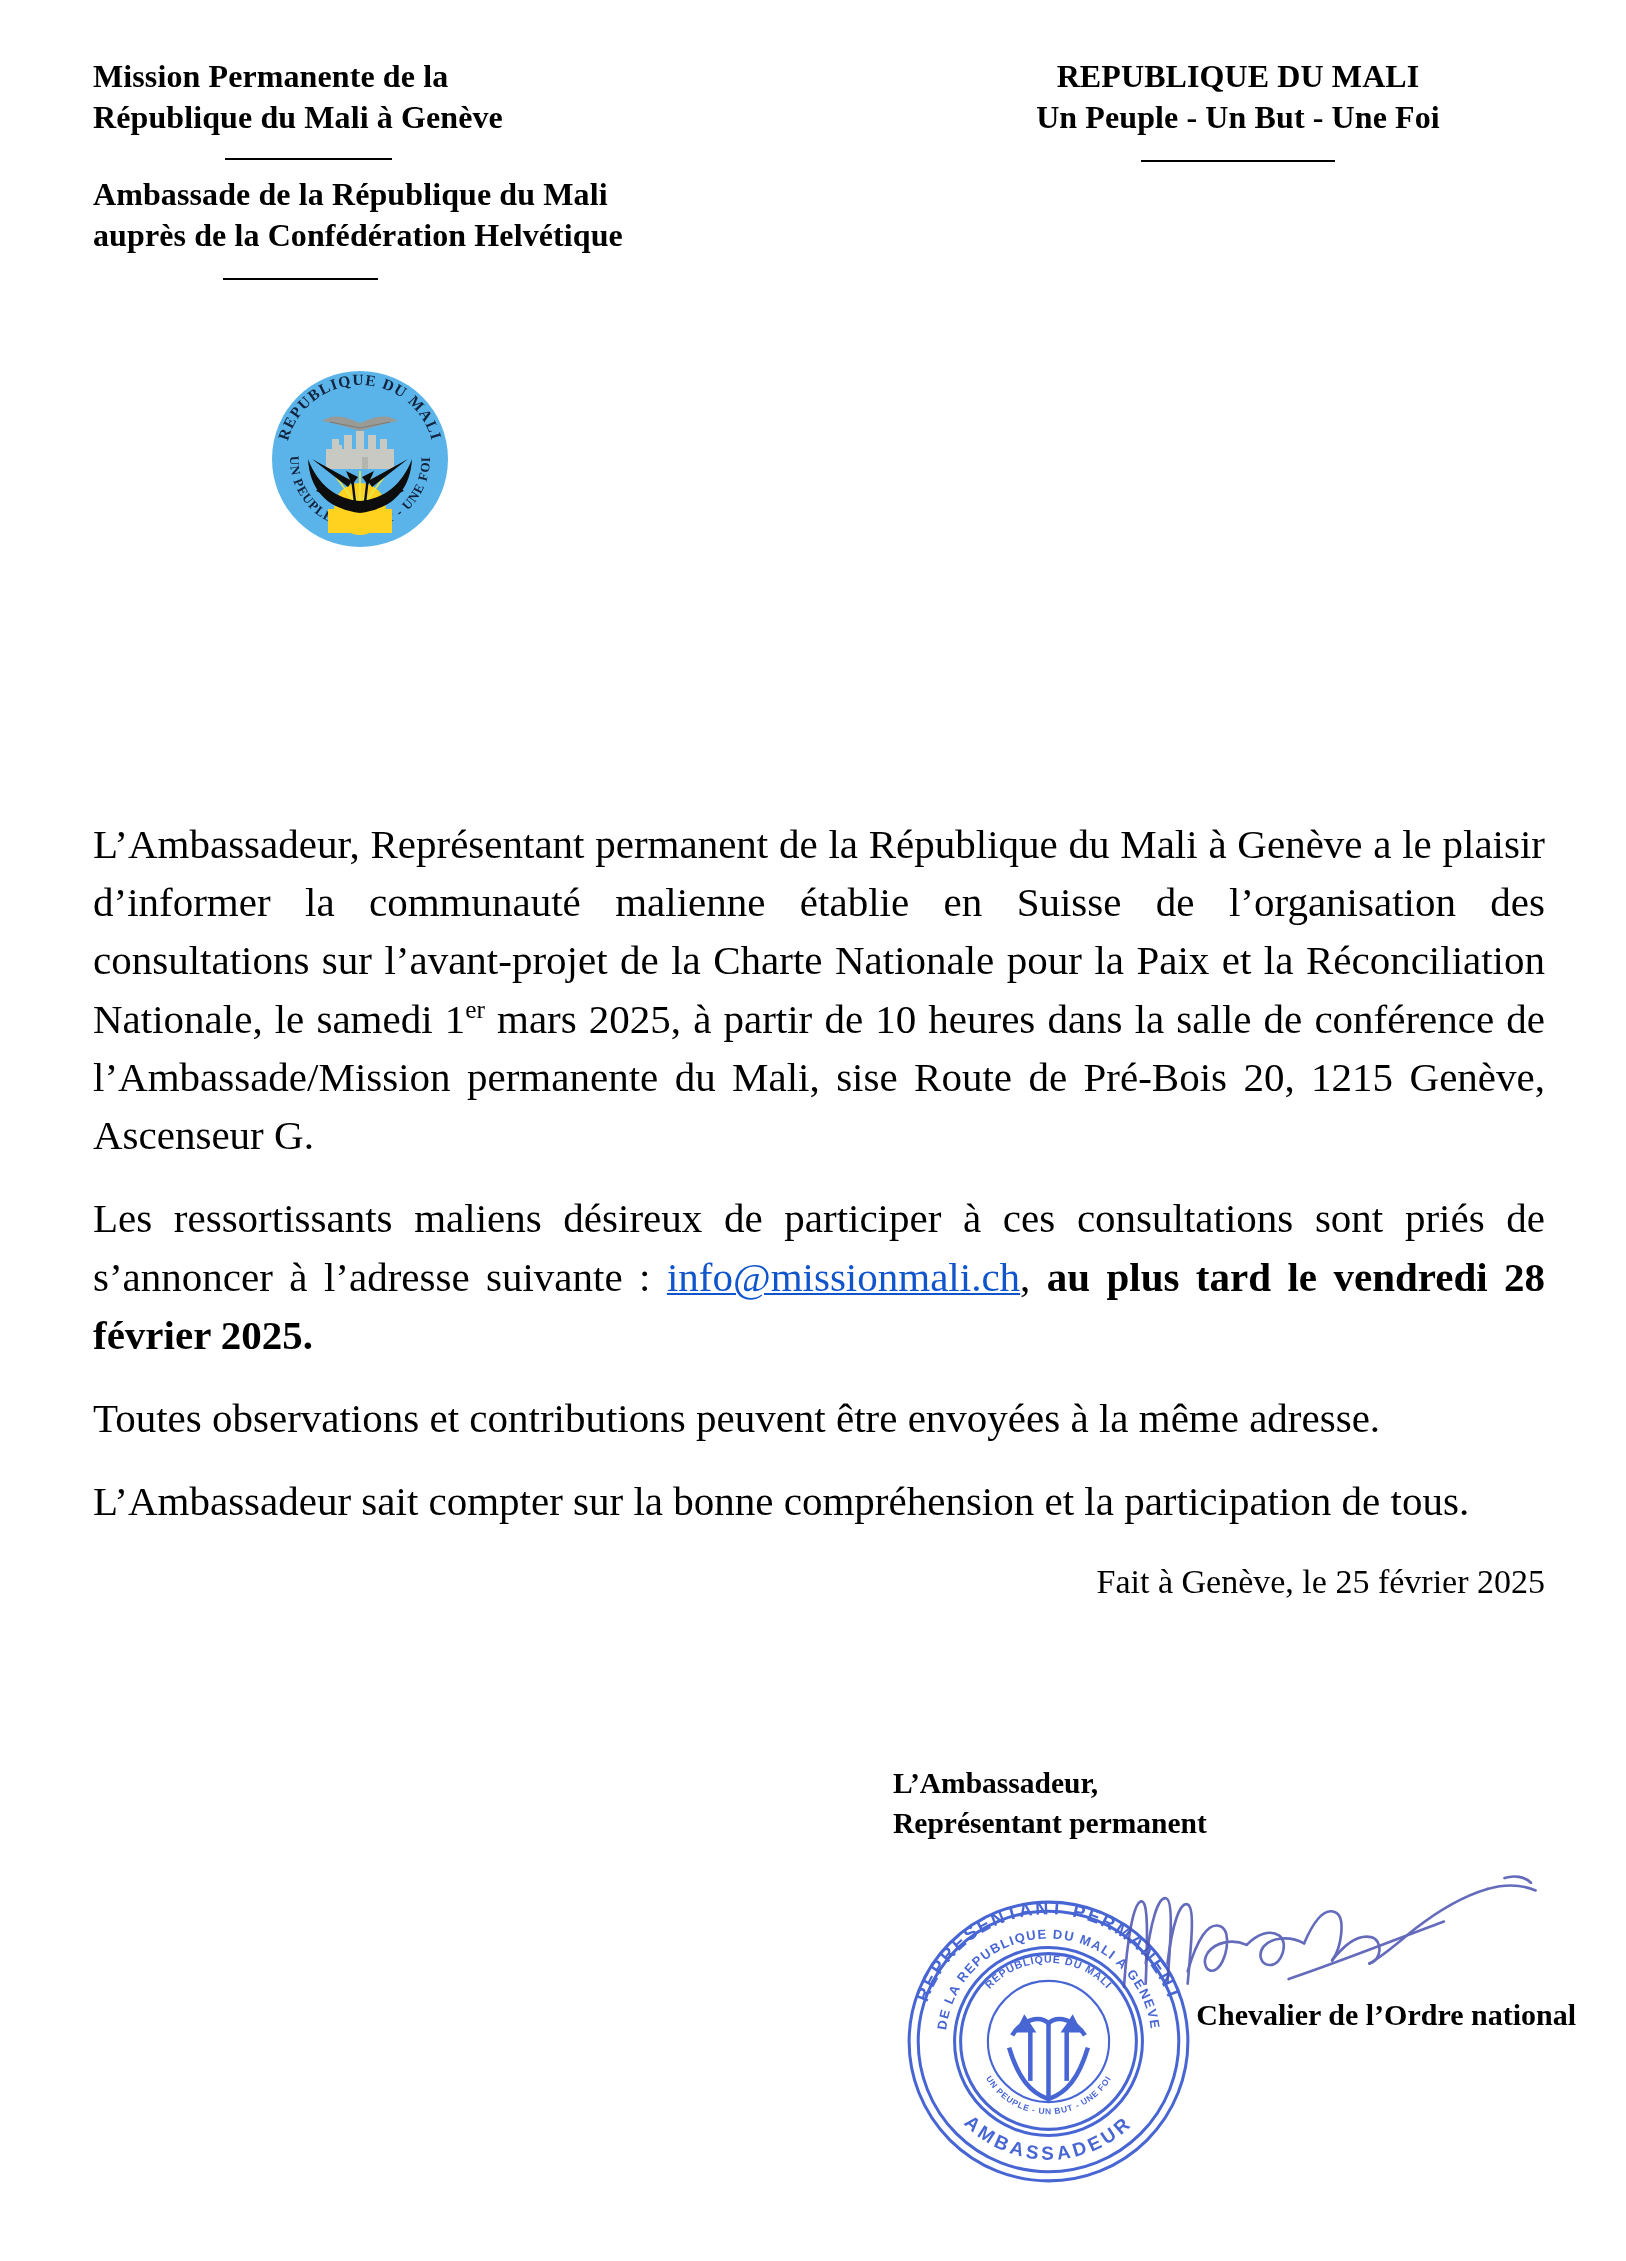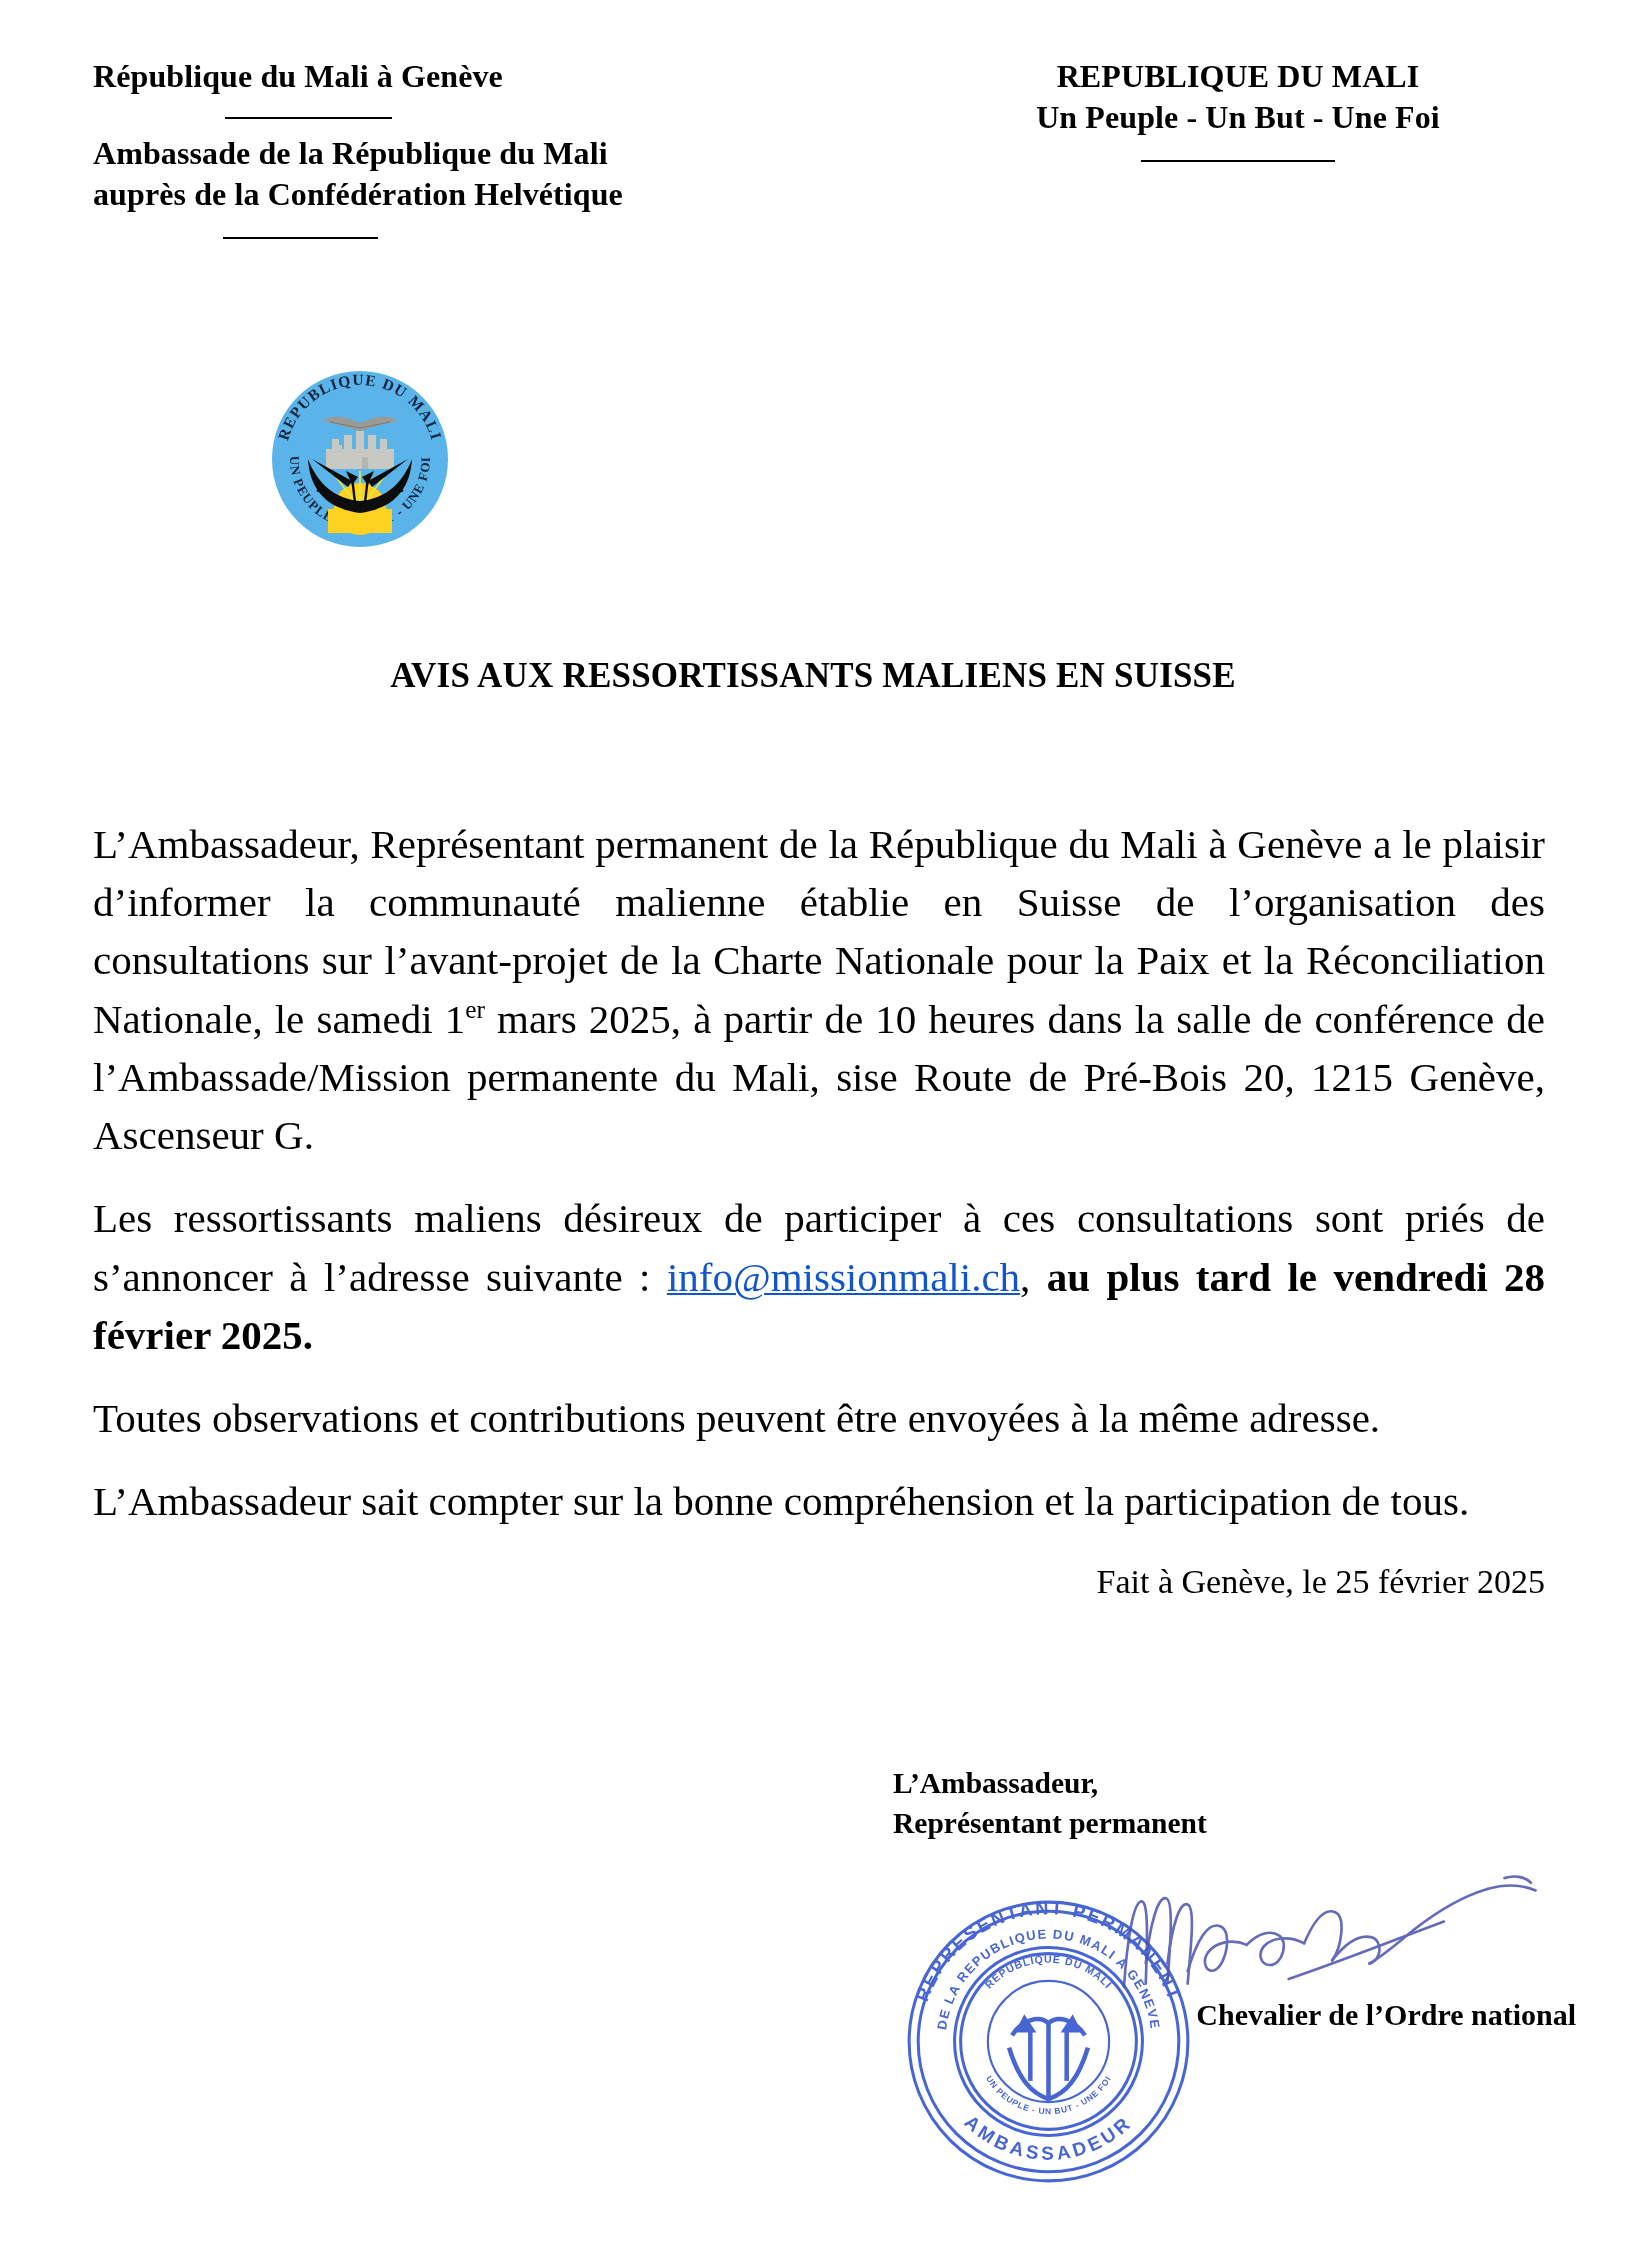--- a/index.html
+++ b/index.html
@@ -175,20 +175,21 @@
   }
 </style>
 </head>
 <body>
 
 <div class="page">
 
   <div class="letterhead">
 
     <div class="lh-left">
+      <div class="lh-line">Mission Permanente de la</div>
       <div class="lh-line">République du Mali à Genève</div>
       <hr class="rule rule-left-1">
       <div class="lh-line">Ambassade de la République du Mali</div>
       <div class="lh-line">auprès de la Confédération Helvétique</div>
       <hr class="rule rule-left-2">
     </div>
 
     <div class="lh-right">
       <div class="lh-line">REPUBLIQUE DU MALI</div>
       <div class="lh-line">Un Peuple - Un But - Une Foi</div>
@@ -243,21 +244,20 @@
       <path d="M148,100 L108,122 L112,128 Z" fill="#0d0d0d"></path>
       <path d="M92,118 L96,152" stroke="#0d0d0d" stroke-width="2.4" fill="none"></path>
       <path d="M108,118 L104,152" stroke="#0d0d0d" stroke-width="2.4" fill="none"></path>
       <path d="M86,112 L98,118 L92,126 Z" fill="#0d0d0d"></path>
       <path d="M114,112 L102,118 L108,126 Z" fill="#0d0d0d"></path>
       <path d="M56,132 L64,126 L66,136 Z" fill="#0d0d0d"></path>
       <path d="M144,132 L136,126 L134,136 Z" fill="#0d0d0d"></path>
     </svg>
   </div>
 
-  <div class="doc-title">AVIS AUX RESSORTISSANTS MALIENS EN SUISSE</div>
 
   <div class="body-block">
 
     <p class="para"><span>L’Ambassadeur, Représentant permanent de la République du Mali à Genève a le plaisir d’informer la communauté malienne établie en Suisse de l’organisation des consultations sur l’avant-projet de la Charte Nationale pour la Paix et la Réconciliation Nationale, le samedi 1</span><sup class="ord">er</sup><span> mars 2025, à partir de 10 heures dans la salle de conférence de l’Ambassade/Mission permanente du Mali, sise Route de Pré-Bois 20, 1215 Genève, Ascenseur G.</span></p>
 
     <p class="para"><span>Les ressortissants maliens désireux de participer à ces consultations sont priés de s’annoncer à l’adresse suivante : </span><a class="maillink" href="#">info@missionmali.ch</a><span>, </span><b>au plus tard le vendredi 28 février 2025.</b></p>
 
     <p class="para">Toutes observations et contributions peuvent être envoyées à la même adresse.</p>
 
     <p class="para">L’Ambassadeur sait compter sur la bonne compréhension et la participation de tous.</p>

